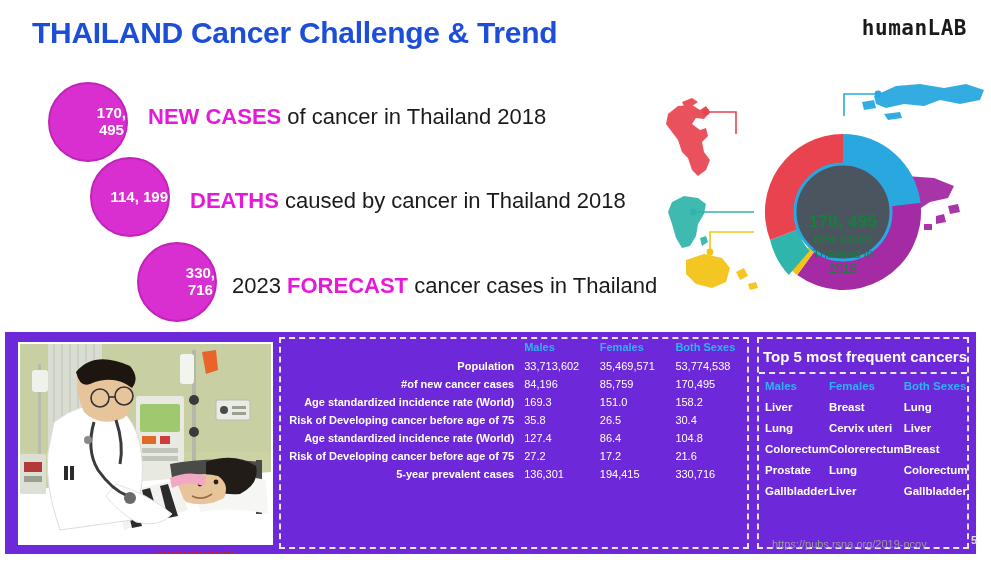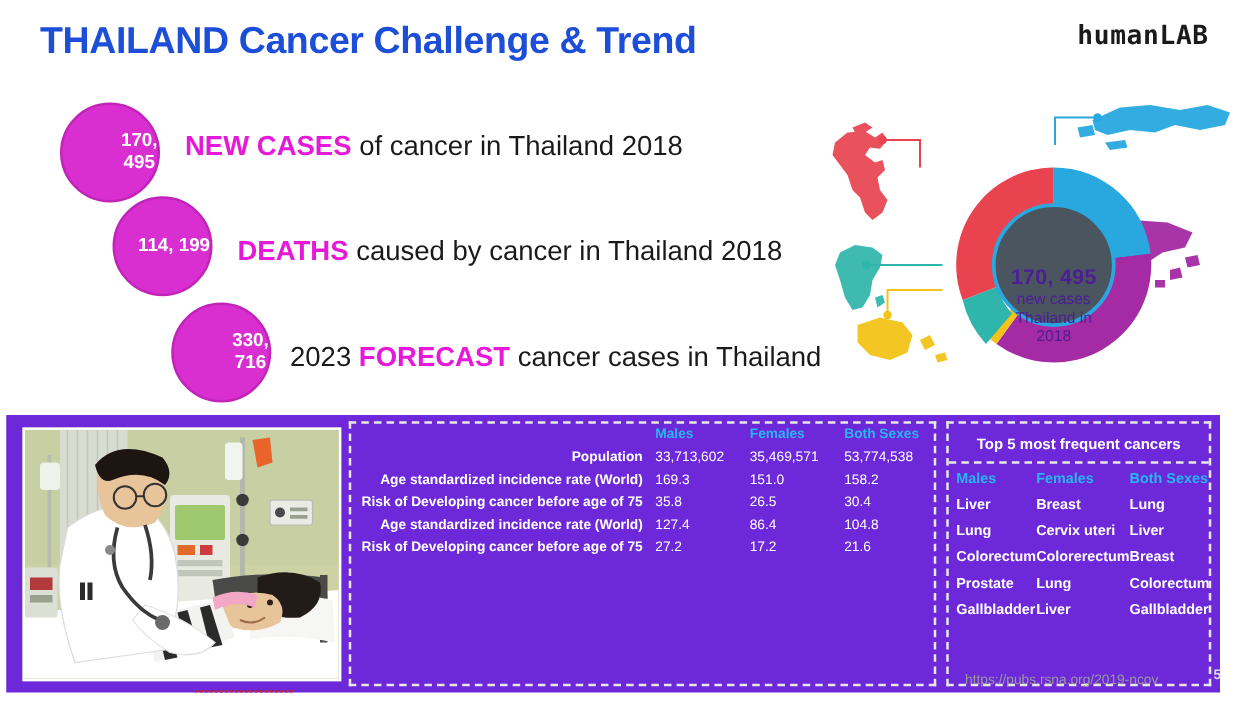--- a/index.html
+++ b/index.html
@@ -66,21 +66,21 @@
     position: absolute;
     left: 648px; top: 72px;
     width: 343px; height: 250px;
   }
   #donut-svg { position: absolute; left: 0; top: 0; }
   #donut-center-label {
     position: absolute;
     left: 137px; top: 140px;
     width: 116px;
     text-align: center;
-    color: #4c1d95;
+    color: #15803d;
     line-height: 1.18;
     pointer-events: none;
   }
   #donut-center-label .big { font-size: 17px; font-weight: bold; display:block; letter-spacing:0.3px;}
   #donut-center-label .sm  { font-size: 12.5px; display: block; }
 
   
   #bottom-panel {
     position: absolute;
     left: 5px; top: 332px;
@@ -135,23 +135,23 @@
 
   
   #top5-panel {
     position: absolute;
     left: 752px; top: 5px;
     width: 212px; height: 212px;
     border: 2px dashed #e8e8e8;
     color: #ffffff;
   }
   #top5-title {
-    text-align: center;
-    font-weight: bold;
-    font-size: 12px;
+    text-align: right;
+    font-weight: bold;
+    font-size: 15px;
     padding: 9px 0 7px 0;
     border-bottom: 2px dashed #e8e8e8;
   }
   #top5-grid {
     display: grid;
     grid-template-columns: 1fr 1fr 1fr;
     padding: 6px 6px 0 6px;
     row-gap: 9px;
   }
   #top5-grid .hcell {
@@ -379,20 +379,26 @@
         </tr>
       </thead>
       <tbody>
         <tr>
           <td class="rowlabel">Population</td>
           <td class="val">33,713,602</td>
           <td class="val">35,469,571</td>
           <td class="val">53,774,538</td>
         </tr>
         <tr>
+          <td class="rowlabel">#of new cancer cases</td>
+          <td class="val">84,196</td>
+          <td class="val">85,759</td>
+          <td class="val">170,495</td>
+        </tr>
+        <tr>
           <td class="rowlabel">Age standardized incidence rate (World)</td>
           <td class="val">169.3</td>
           <td class="val">151.0</td>
           <td class="val">158.2</td>
         </tr>
         <tr>
           <td class="rowlabel">Risk of Developing cancer before age of 75</td>
           <td class="val">35.8</td>
           <td class="val">26.5</td>
           <td class="val">30.4</td>
@@ -401,20 +407,26 @@
           <td class="rowlabel">Age standardized incidence rate (World)</td>
           <td class="val">127.4</td>
           <td class="val">86.4</td>
           <td class="val">104.8</td>
         </tr>
         <tr>
           <td class="rowlabel">Risk of Developing cancer before age of 75</td>
           <td class="val">27.2</td>
           <td class="val">17.2</td>
           <td class="val">21.6</td>
+        </tr>
+        <tr>
+          <td class="rowlabel">5-year prevalent cases</td>
+          <td class="val">136,301</td>
+          <td class="val">194,415</td>
+          <td class="val">330,716</td>
         </tr>
       </tbody>
     </table>
   </div>
 
   <div id="top5-panel">
     <div id="top5-title">Top 5 most frequent cancers</div>
     <div id="top5-grid">
       <div class="hcell">Males</div>
       <div class="hcell">Females</div>

